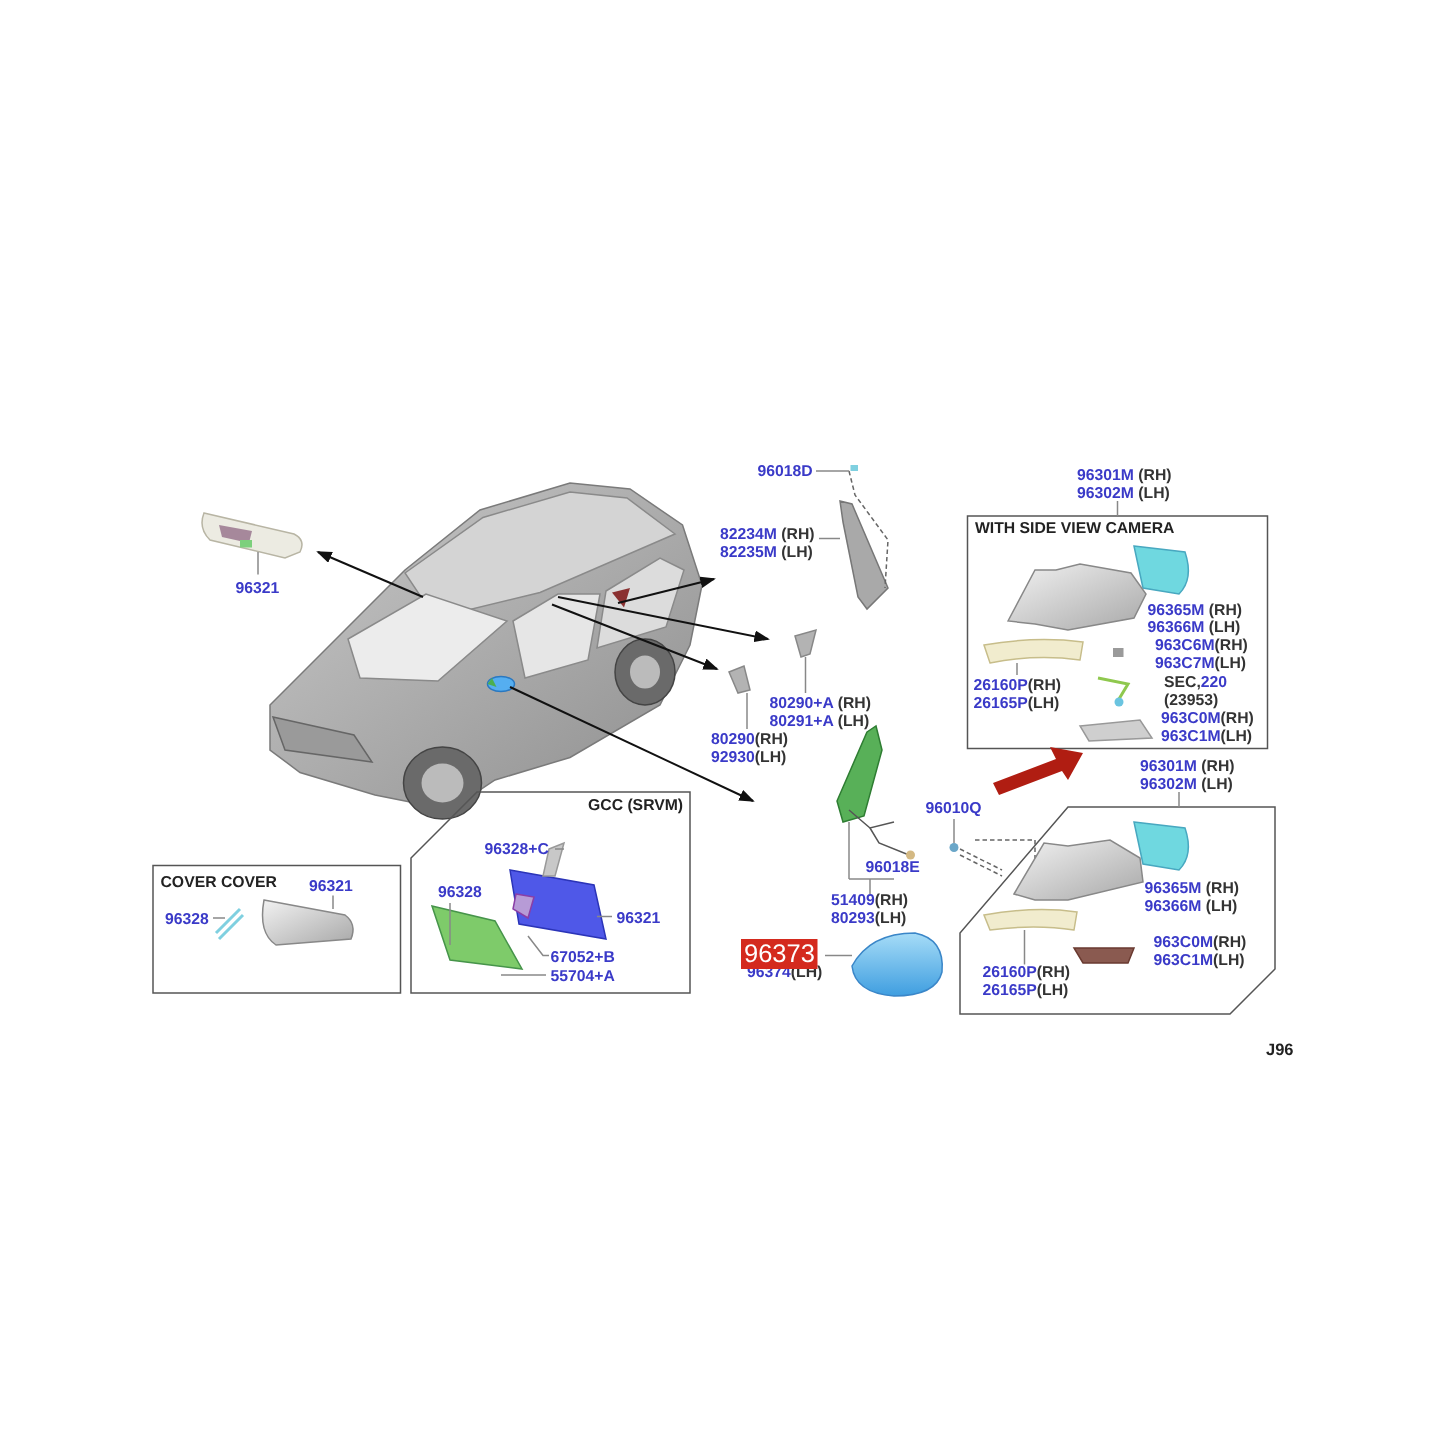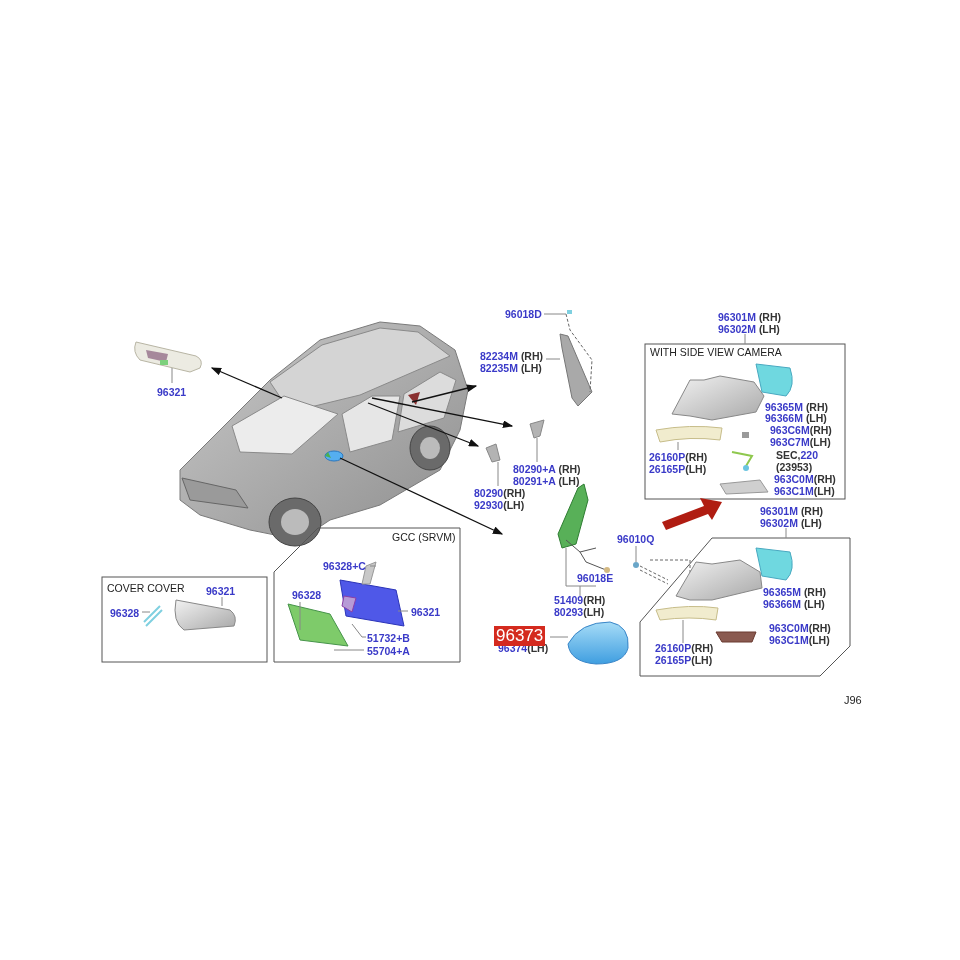--- a/index.html
+++ b/index.html
@@ -3,24 +3,24 @@
 <meta charset="utf-8">
 <style>
   html, body { margin:0; padding:0; background:#ffffff; }
   body { width:960px; height:960px; position:relative; overflow:hidden;
          font-family:"Liberation Sans", sans-serif; }
   .canvas { position:absolute; left:0; top:0; width:960px; height:960px; }
   svg.diagram { position:absolute; left:0; top:0; }
   .lbl { position:absolute; font-size:10.5px; line-height:12px; white-space:nowrap; color:#222;font-weight:bold; }
   .pn { color:#3a3ac8; }
   .side { color:#333; }
-  .box-title { position:absolute; font-size:10.5px; color:#222; white-space:nowrap; }
+  .box-title { position:absolute; font-size:10.5px; color:#222; white-space:nowrap;font-weight:bold; }
   .highlight { position:absolute; background:#d42a1e; color:#fff; font-size:17px;
                line-height:20px; padding:0 2px; font-weight:normal; }
-  .figcode { position:absolute; font-size:11px; font-weight:normal; color:#222; }
+  .figcode { position:absolute; font-size:11px; font-weight:bold; color:#222; }
   .part { cursor:pointer; }
 </style>
 </head>
 <body>
 
 <div class="canvas">
 
 <svg class="diagram" width="960" height="960" viewBox="0 0 960 960">
   <defs>
     <marker id="ah" markerWidth="8" markerHeight="6" refX="7" refY="3" orient="auto">
@@ -221,21 +221,21 @@
 <div class="lbl part" style="left:323px;top:560px">
   <span class="pn">96328+C</span>
 </div>
 <div class="lbl part" style="left:292px;top:589px">
   <span class="pn">96328</span>
 </div>
 <div class="lbl part" style="left:411px;top:606px">
   <span class="pn">96321</span>
 </div>
 <div class="lbl part" style="left:367px;top:632px">
-  <span class="pn">51732+B</span>
+  <span class="pn">67052+B</span>
 </div>
 <div class="lbl part" style="left:367px;top:645px">
   <span class="pn">55704+A</span>
 </div>
 
 <div class="lbl part" style="left:718px;top:311px">
   <span class="pn">96301M</span>
   <span class="side">(RH)</span>
 </div>
 <div class="lbl part" style="left:718px;top:323px">

